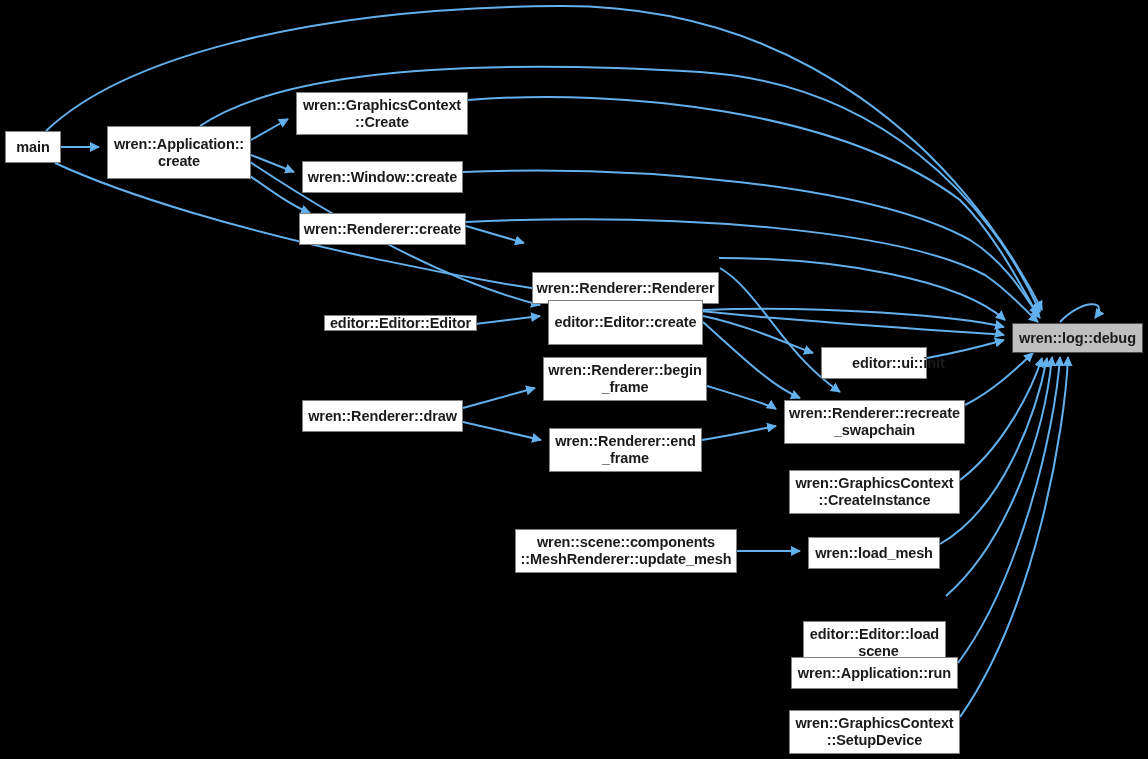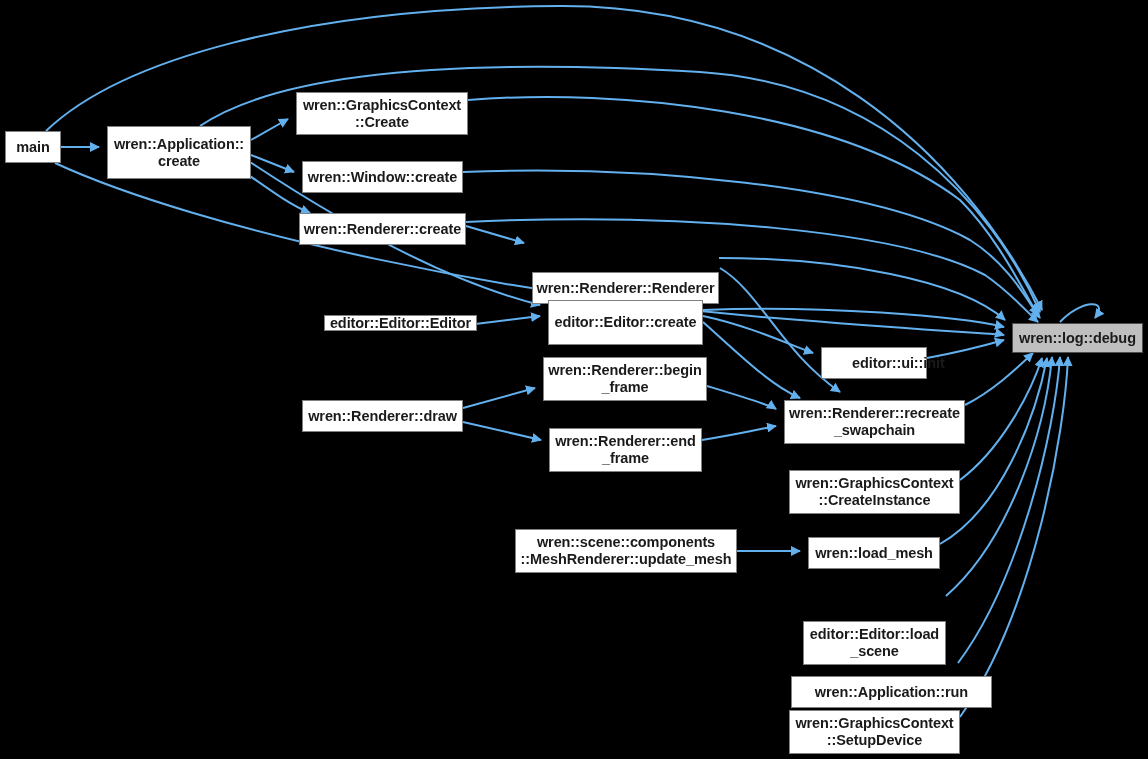--- a/index.html
+++ b/index.html
@@ -110,18 +110,18 @@
       <div class="node" style="left: 821px; top: 347px; width: 106px; height: 32px; padding-left: 30px;"><span>editor::ui::init</span></div>
       <div class="node" style="left: 784px; top: 400px; width: 181px; height: 44px;"><span>wren::Renderer::recreate
 _swapchain</span></div>
       <div class="node" style="left: 789px; top: 470px; width: 171px; height: 44px;"><span>wren::GraphicsContext
 ::CreateInstance</span></div>
       <div class="node" style="left: 515px; top: 529px; width: 222px; height: 44px;"><span>wren::scene::components
 ::MeshRenderer::update_mesh</span></div>
       <div class="node" style="left: 808px; top: 537px; width: 132px; height: 32px;"><span>wren::load_mesh</span></div>
       <div class="node" style="left: 803px; top: 589px; width: 143px; height: 44px; margin-top: 32px;"><span>editor::Editor::load
 _scene</span></div>
-      <div class="node" style="left: 791px; top: 676px; width: 201px; height: 32px;"><span>wren::Application::run</span></div>
+      <div class="node" style="left: 791px; top: 657px; width: 167px; height: 32px;"><span>wren::Application::run</span></div>
       <div class="node" style="left: 789px; top: 710px; width: 171px; height: 44px;"><span>wren::GraphicsContext
 ::SetupDevice</span></div>
       <div class="node highlight" style="left: 1012px; top: 323px; width: 131px; height: 30px;"><span>wren::log::debug</span></div>
     </div>
 </div>
 
 </body></html>

